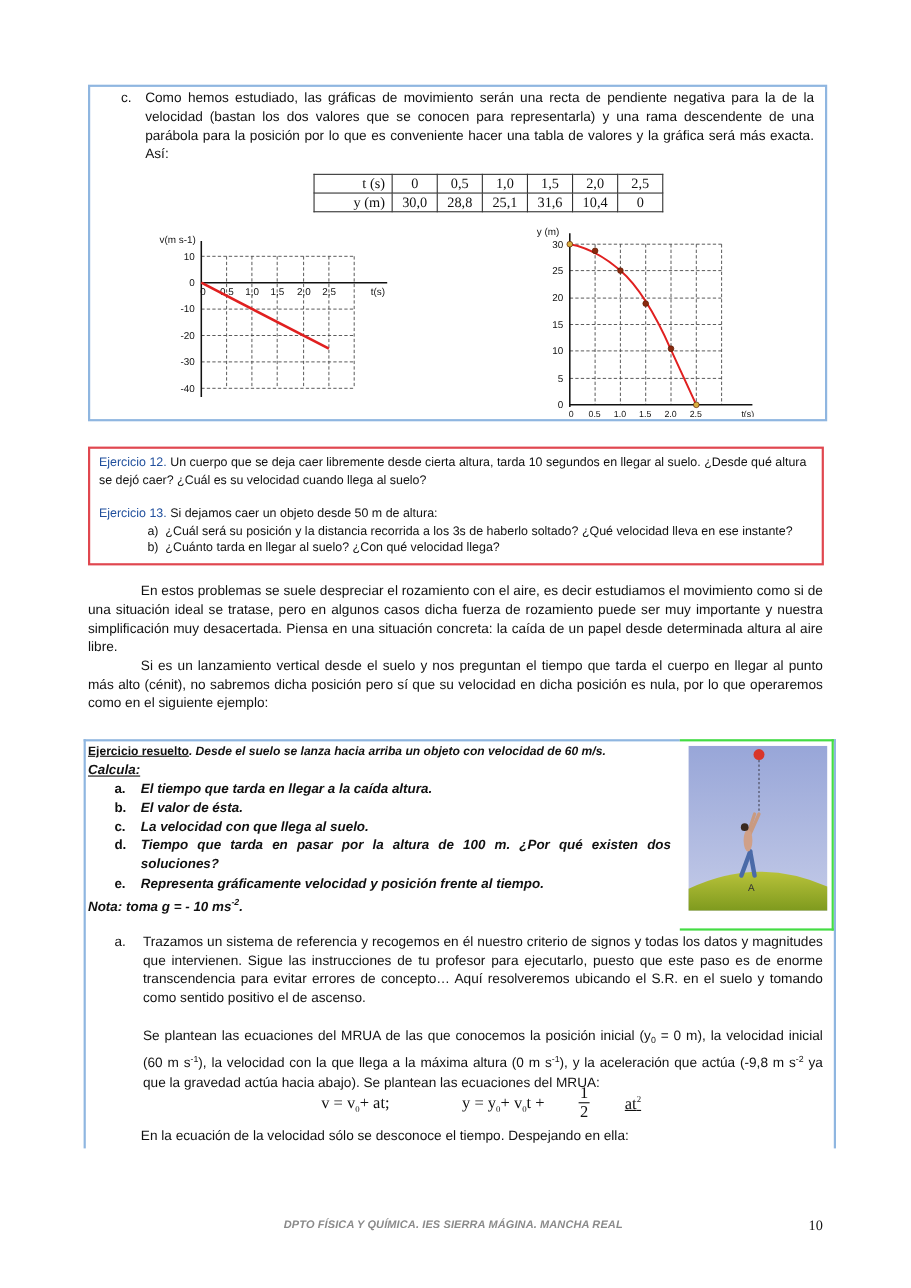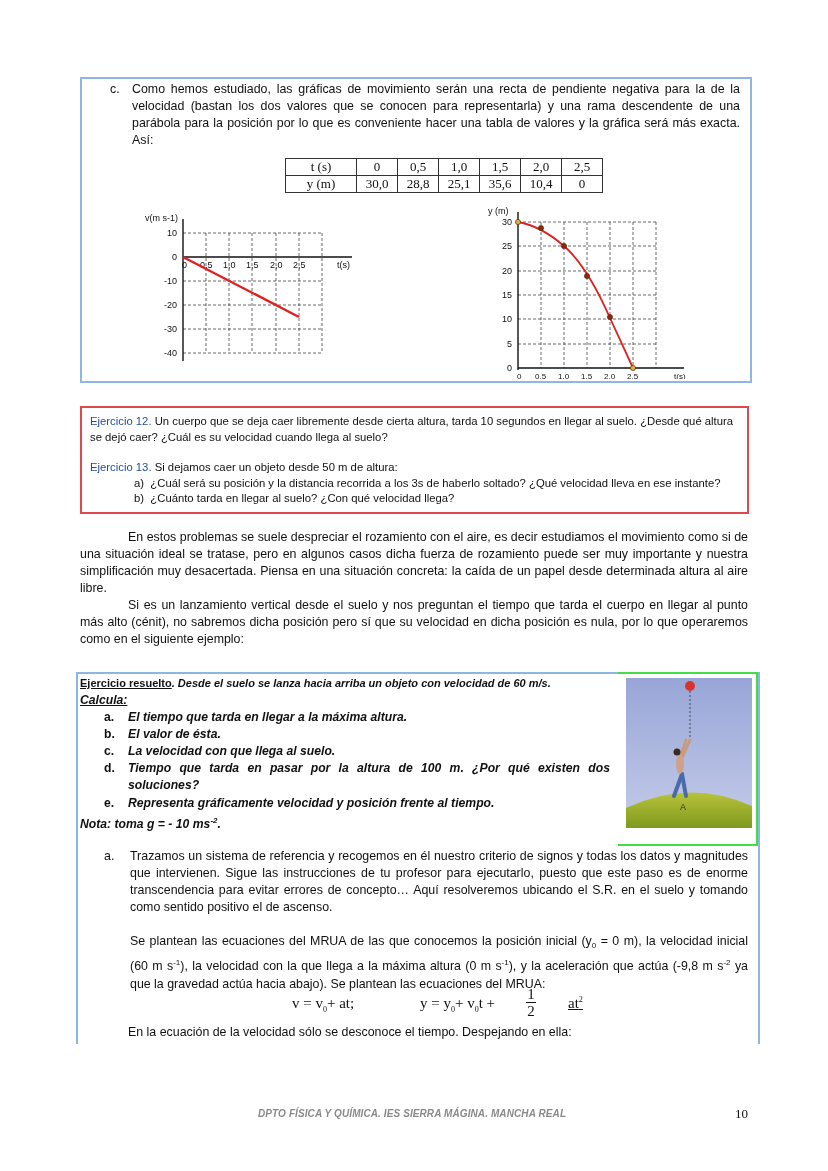--- a/index.html
+++ b/index.html
@@ -11,21 +11,21 @@
   
   #box-c { left: 80px; top: 77px; width: 668px; height: 302px;
            border: 2px solid #8fb6e0; border-top-color: #8fb6e0; }
   #box-c .item { position: absolute; left: 28px; top: 2px; width: 630px; }
   #box-c .item .letter { position: absolute; left: 0; top: 0; }
   #box-c .item .body { margin-left: 22px; }
 
   table.vals { position: absolute; left: 203px; top: 79px; border-collapse: collapse;
                font-family: "Liberation Serif", serif; font-size: 13px; }
   table.vals td { border: 1px solid #333; padding: 0 6px; height: 15px; text-align: center; min-width: 28px; }
-  table.vals td.hdr { text-align: center; width: 58px; }
+  table.vals td.hdr { text-align: right; width: 58px; }
 
   
   #box-ex { left: 80px; top: 406px; width: 665px; height: 104px; border: 2px solid #e0474f; }
   #box-ex .line { position: absolute; font-size: 11.3px; line-height: 15px; }
   #box-ex .ej { color: #1f4e9c; }
 
   
   .para { left: 80px; width: 668px; }
 
   
@@ -59,21 +59,21 @@
       <td>1,0</td>
       <td>1,5</td>
       <td>2,0</td>
       <td>2,5</td>
     </tr>
     <tr>
       <td class="hdr">y (m)</td>
       <td>30,0</td>
       <td>28,8</td>
       <td>25,1</td>
-      <td>35,6</td>
+      <td>31,6</td>
       <td>10,4</td>
       <td>0</td>
     </tr>
   </tbody>
     </table>
 
   <svg class="abs" style="left:55px; top:130px;" width="240" height="160">
     <g font-family="Liberation Sans, sans-serif" font-size="9" fill="#111">
       <text x="8" y="12">v(m s-1)</text>
 
@@ -211,21 +211,21 @@
 </div>
 
 <div class="abs" style="left:80px; top:675px; width:540px; font-size:11px; line-height:17.2px;">
   <span style="text-decoration:underline; font-weight:bold;">Ejercicio resuelto</span><span style="font-style:italic; font-weight:bold;">. Desde el suelo se lanza hacia arriba un objeto con velocidad de 60 m/s.</span>
 </div>
 <div class="abs sol-q" style="left:80px; top:692px;text-decoration:underline;">Calcula:</div>
 
 <div class="abs sol-q" style="left:76px; top:709px; width:540px; height:120px;">
   <div style="position:absolute; top:0; width:540px;">
     <span class="lt">a.</span>
-    <span class="tx">El tiempo que tarda en llegar a la máxima altura.</span>
+    <span class="tx">El tiempo que tarda en llegar a la caída altura.</span>
   </div>
   <div style="position:absolute; top:17px; width:540px;">
     <span class="lt">b.</span>
     <span class="tx">El valor de ésta.</span>
   </div>
   <div style="position:absolute; top:34px; width:540px;">
     <span class="lt">c.</span>
     <span class="tx">La velocidad con que llega al suelo.</span>
   </div>
   <div style="position:absolute; top:51px; width:540px;">

